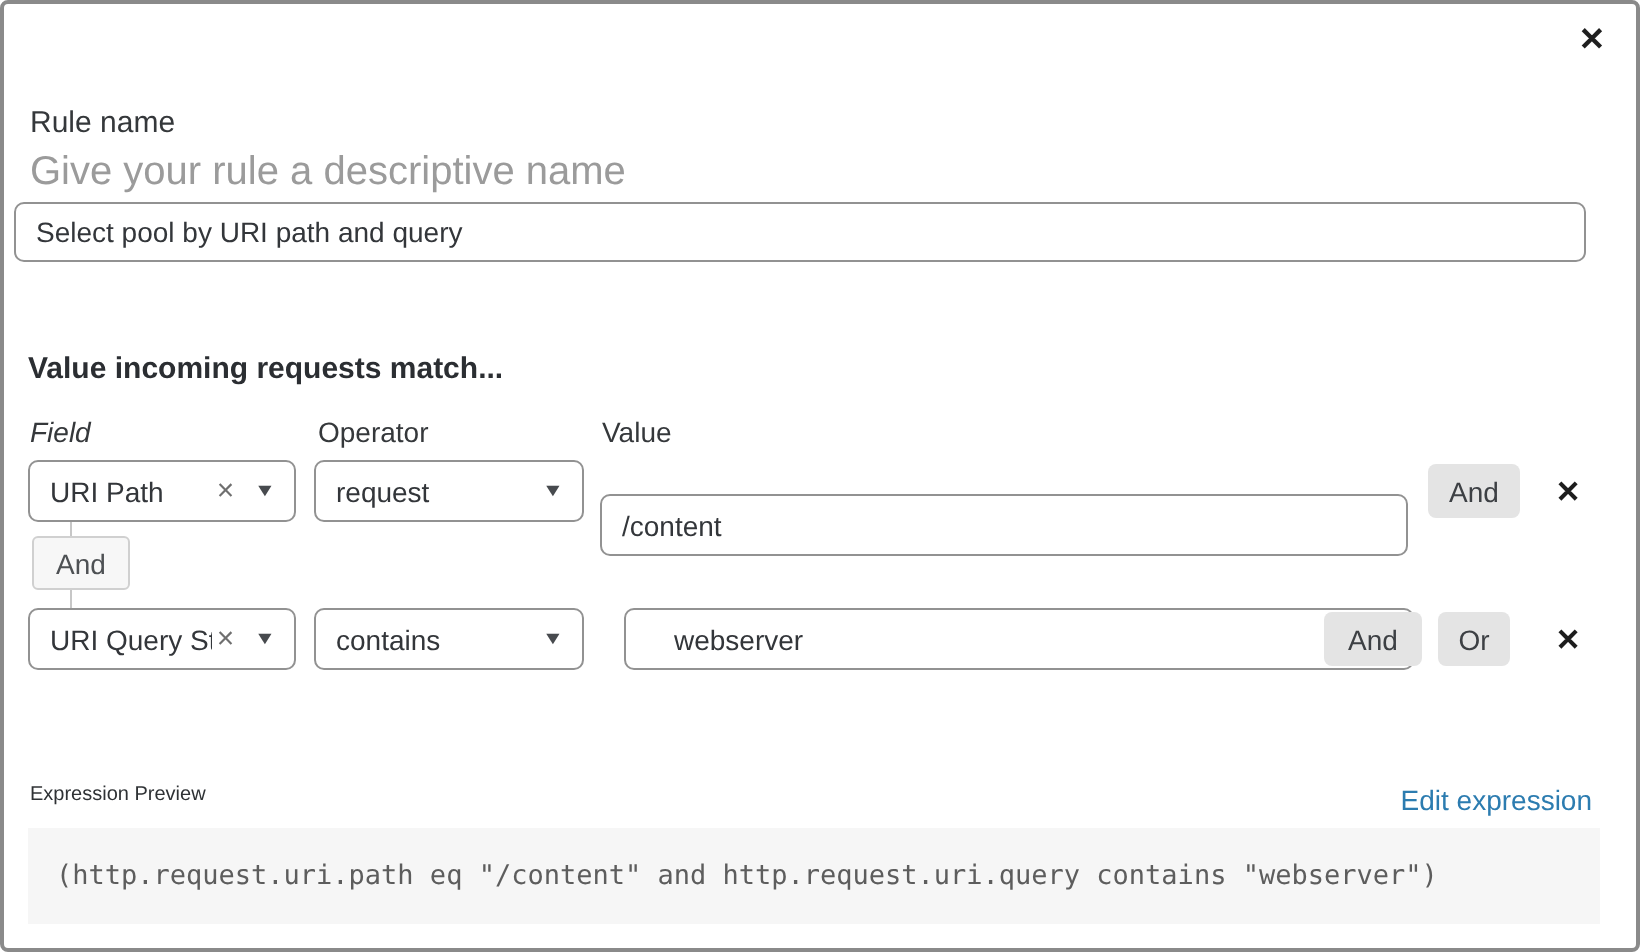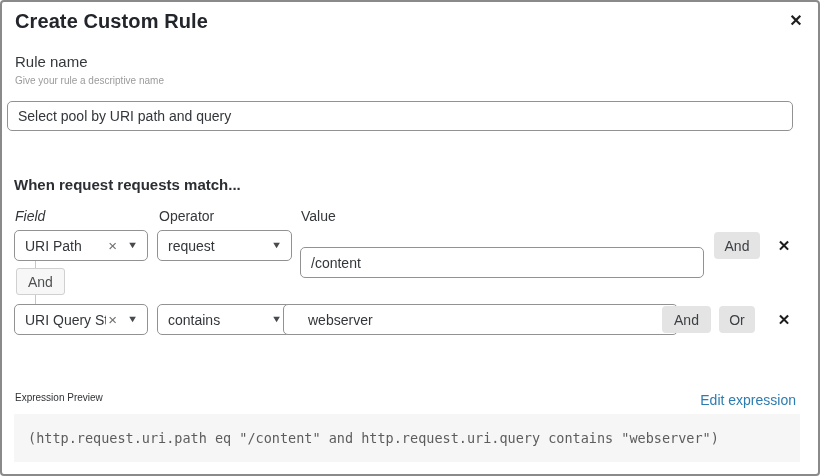--- a/index.html
+++ b/index.html
@@ -27,21 +27,21 @@
     display: flex; align-items: center; justify-content: center;
     cursor: pointer;
   }
 
   .section-label {
     position: absolute; left: 13px;
     font-size: 15px; color: #35383b;
   }
   .helper {
     position: absolute; left: 13px; top: 73px;
-    font-size: 10px; color: #9b9b9b;
+    font-size: 20px; color: #9b9b9b;
   }
 
   .text-input {
     position: absolute;
     height: 30px;
     border: 1px solid #929292;
     border-radius: 5px;
     background: #fff;
     padding: 0 10px;
     font-family: "Liberation Sans", sans-serif;
@@ -85,21 +85,21 @@
     transform: scaleX(1.25);
   }
   .select.no-clear .chevron { margin-left: auto; }
 
   .row1 .widget { top: 228px; }
   .row2 .widget { top: 302px; }
 
   .field-select    { left: 12px;  width: 134px; align-items: center; }
   .operator-select { left: 155px; width: 135px; }
   #value-input-1   { left: 298px; top: 245px; width: 404px; height: 31px; }
-  #value-input-2   { left: 281px; top: 302px; width: 395px; height: 31px; padding-left: 24px; }
+  #value-input-2   { left: 310px; top: 302px; width: 395px; height: 31px; padding-left: 24px; }
 
   .logic-btn {
     position: absolute;
     height: 27px;
     background: #e4e4e4;
     border: none; border-radius: 4px;
     font-family: "Liberation Sans", sans-serif;
     font-size: 14px; color: #3d4044;
     display: flex; align-items: center; justify-content: center;
     cursor: pointer;
@@ -151,28 +151,27 @@
     font-family: "DejaVu Sans Mono", "Liberation Mono", monospace;
     font-size: 13.5px; color: #5d5d5d;
     white-space: nowrap;
   }
 </style>
 </head>
 <body>
 
 <div class="dialog">
 
-  <div class="title">Create Custom Rule</div>
   <div class="close-btn">✕</div>
 
   <div class="section-label" style="top:51px;">Rule name</div>
   <div class="helper">Give your rule a descriptive name</div>
   <input id="rule-name-input" class="text-input" type="text" value="Select pool by URI path and query" style="">
 
-  <div class="match-heading">When request requests match...</div>
+  <div class="match-heading">Value incoming requests match...</div>
 
   <div id="col-field" class="col-label">Field</div>
   <div id="col-operator" class="col-label">Operator</div>
   <div id="col-value" class="col-label">Value</div>
 
   <div class="row1">
     <div class="select field-select widget">
       <span class="sel-text">URI Path</span>
       <span class="clear-x">×</span>
       <span class="chevron">▼</span>

